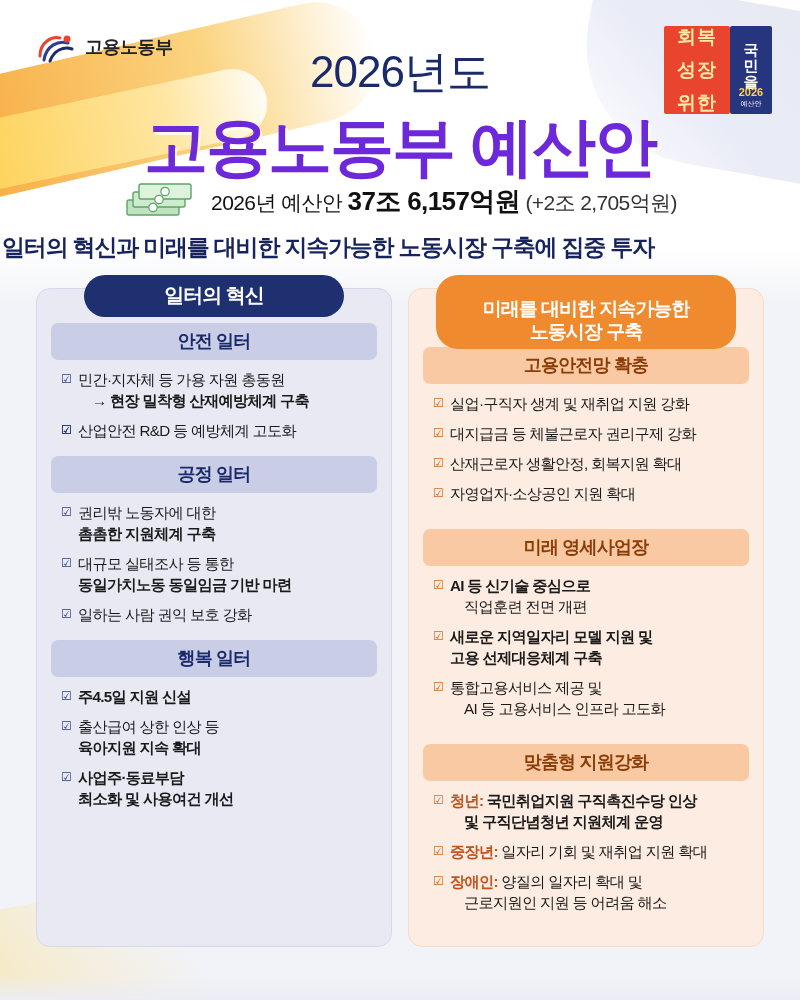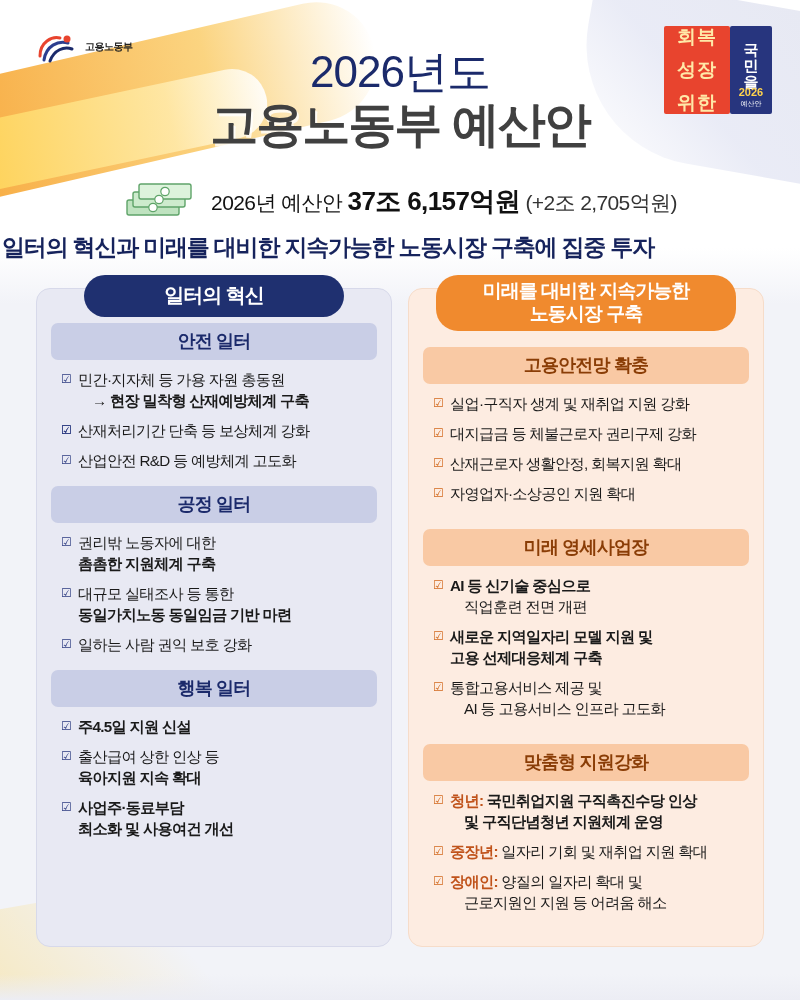--- a/index.html
+++ b/index.html
@@ -53,21 +53,21 @@
     z-index: 0;
   }
 
   
   .logo {
     position: absolute; left: 34px; top: 30px;
     display: flex; align-items: center; gap: 9px; z-index: 5;
   }
   .logo-mark { width: 42px; height: 34px; position: relative; }
   .logo-text {
-    font-size: 10px; color: #222; font-weight: bold; letter-spacing: -.5px;
+    font-size: 18px; color: #222; font-weight: bold; letter-spacing: -.5px;
   }
 
   
   .stamp {
     position: absolute; right: 28px; top: 26px; width: 108px; height: 88px;
     z-index: 5; display: flex;
   }
   .stamp-left {
     width: 66px; height: 88px; background: #e8442e;
     display: flex; flex-direction: column; align-items: center; justify-content: center;
@@ -88,22 +88,22 @@
   .stamp-right .yr { color: #ffd34d; font-size: 11px; font-weight: bold; margin-top: 2px; }
   .stamp-right .sub { color: #ffffff; font-size: 7px; margin-top: 1px; }
 
   
   .title-wrap { position: absolute; left: 0; top: 48px; width: 800px; text-align: center; z-index: 4; }
   .title-year {
     font-size: 44px; color: #1b2a6b; font-weight: 500; letter-spacing: -1px;
     line-height: 1.1;
   }
   .title-main {
-    font-size: 48px; color: #404040; font-weight: bold; letter-spacing: -2px;
-    margin-top: 2px; line-height: 1.12;
+    font-size: 64px; color: #6d28d9; font-weight: bold; letter-spacing: -2px;
+    margin-top: 16px; line-height: 1.12;
     text-shadow: 2px 3px 0 rgba(255,255,255,.8);
   }
 
   
   .budget-row {
     position: absolute; left: 0; top: 178px; width: 800px;
     display: flex; align-items: center; justify-content: center; gap: 10px; z-index: 4;
   }
   .money-icon { width: 78px; height: 46px; position: relative; }
   .budget-text { font-size: 21px; color: #111; letter-spacing: -.6px; }
@@ -124,21 +124,21 @@
   .col-left { background: #e8e9f3; border: 1px solid #d7d9ea; }
   .col-right { background: #fdece1; border: 1px solid #f6dcc9; }
 
   .col-head {
     position: absolute; left: 50%; transform: translateX(-50%); top: -14px;
     width: 260px; border-radius: 22px; text-align: center;
     color: #fff; font-weight: bold; font-size: 20px; letter-spacing: -1px;
     padding: 7px 0 8px;
   }
   .col-head.left { background: #1f3070; }
-  .col-head.right { background: #f08a2e; width: 300px; font-size: 19px; line-height: 1.22; padding: 4px 0 6px; }
+  .col-head.right { background: #f08a2e; width: 300px; font-size: 19px; line-height: 1.22; padding: 22px 0 6px; }
 
   .section { margin-bottom: 14px; }
   .sec-title {
     border-radius: 7px; text-align: center; font-weight: bold;
     font-size: 18px; letter-spacing: -.8px; padding: 6px 0 7px; margin-bottom: 10px;
   }
   .sec-title.blue { background: #c9cee6; color: #1b2a6b; }
   .sec-title.peach { background: #f9c9a4; color: #8a3d06; margin-top: 24px; }
 
   ul.items { list-style: none; padding: 0 6px 0 10px; }
@@ -228,21 +228,21 @@
 
   <div class="cols">
     <div class="col col-left">
       <div class="col-head left">일터의 혁신</div>
       <div class="sections">
           <div class="section">
             <div class="sec-title blue">안전 일터</div>
             <ul class="items">
               <li><span class="tick">☑</span><span>민간·지자체 등 가용 자원 총동원</span><span class="ln2 indent" style="font-weight: bold;">→ 현장 밀착형 산재예방체계 구축</span></li>
               <li><span class="tick">☑</span></li>
-              <li><span class="tick">☑</span><span>산재처리기간 단축 등 보상체계 강화</span></li>
+              <li><span class="tick">☑</span></li>
               <li><span class="tick">☑</span><span>산업안전 R&amp;D 등 예방체계 고도화</span></li>
             </ul>
           </div>
           <div class="section">
             <div class="sec-title blue">공정 일터</div>
             <ul class="items">
               <li><span class="tick">☑</span><span>권리밖 노동자에 대한</span><span class="ln2" style="font-weight: bold;">촘촘한 지원체계 구축</span></li>
               <li><span class="tick">☑</span><span>대규모 실태조사 등 통한</span><span class="ln2" style="font-weight: bold;">동일가치노동 동일임금 기반 마련</span></li>
               <li><span class="tick">☑</span><span>일하는 사람 권익 보호 강화</span></li>
             </ul>

